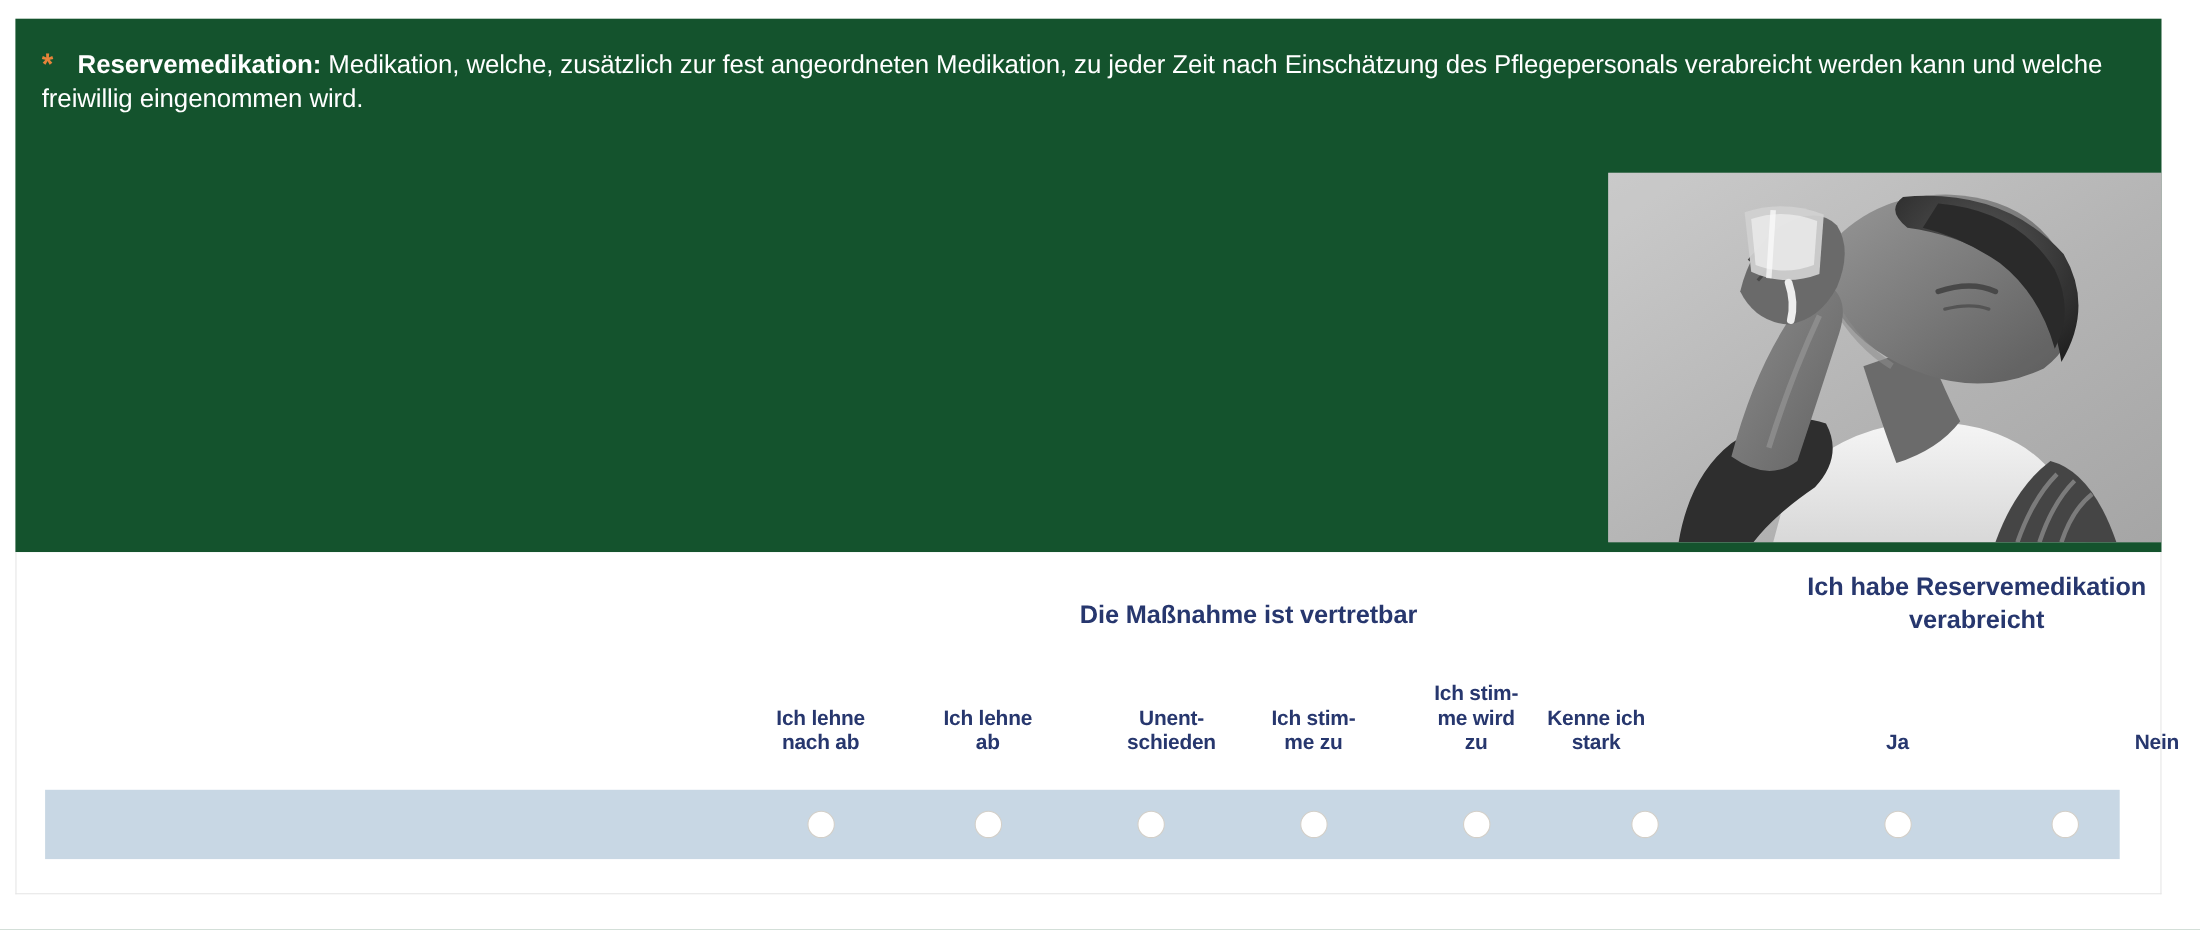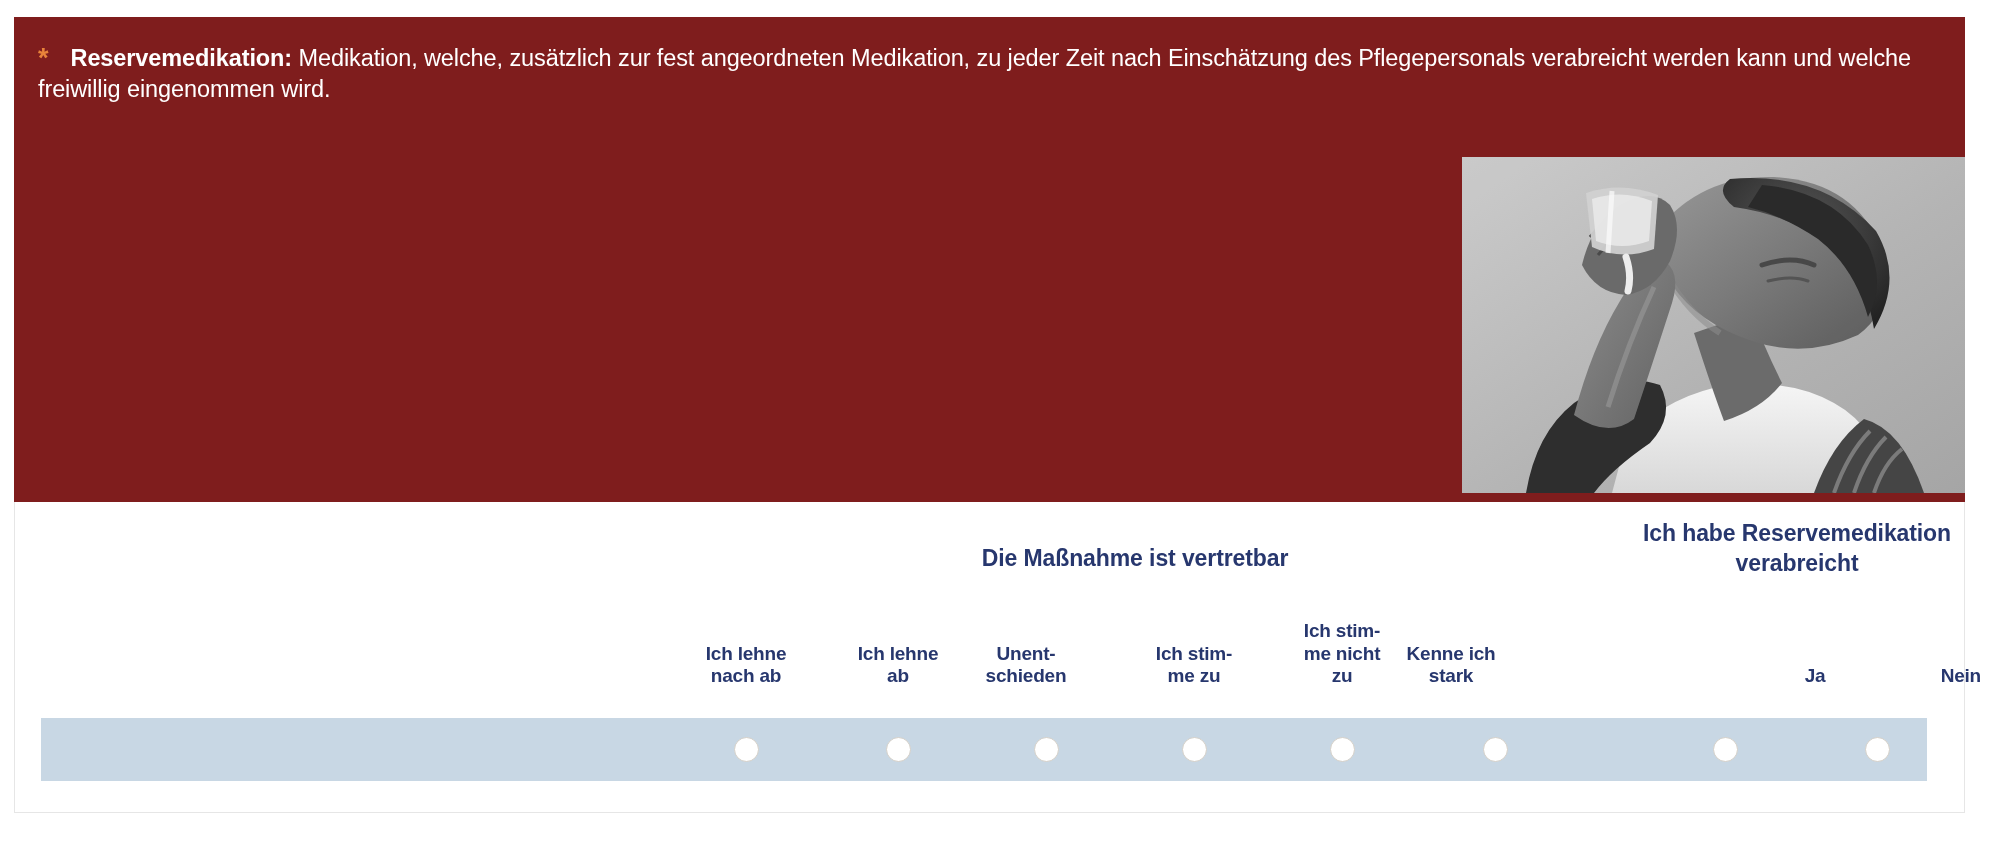--- a/index.html
+++ b/index.html
@@ -22,21 +22,21 @@
     background: #ffffff;
   }
 
   
   .question-panel {
     position: absolute;
     left: 14px;
     top: 17px;
     width: 1951px;
     height: 485px;
-    background: #7f1d1d;
+    background: #14532d;
     box-sizing: border-box;
     overflow: hidden;
   }
 
   .question-text-wrap {
     position: absolute;
     left: 24px;
     top: 26px;
     right: 28px;
   }
@@ -253,38 +253,38 @@
       <div class="group-header group-header-yesno"><span>Ich habe Reservemedikation verabreicht</span></div>
       <div id="col-headers">
           <div class="col-header" style="left: 651px; width: 160px;">
             <span>Ich lehne</span>
             <span>nach ab</span>
           </div>
           <div class="col-header" style="left: 803px; width: 160px;">
             <span>Ich lehne</span>
             <span>ab</span>
           </div>
-          <div class="col-header" style="left: 931px; width: 160px;">
+          <div class="col-header" style="left: 970px; width: 160px;">
             <span>Unent-</span>
             <span>schieden</span>
           </div>
           <div class="col-header" style="left: 1099px; width: 160px;">
             <span>Ich stim-</span>
             <span>me zu</span>
           </div>
           <div class="col-header" style="left: 1247px; width: 160px;">
             <span>Ich stim-</span>
-            <span>me nicht</span>
+            <span>me wird</span>
             <span>zu</span>
           </div>
           <div class="col-header" style="left: 1356px; width: 160px;">
             <span>Kenne ich</span>
             <span>stark</span>
           </div>
-          <div class="col-header" style="left: 1720px; width: 160px; margin-top: 28px;">
+          <div class="col-header" style="left: 1630px; width: 160px; margin-top: 28px;">
             <span>Ja</span>
           </div>
           <div class="col-header" style="left: 1806px; width: 160px; text-align: right;">
             <span>Nein</span>
           </div>
         </div>
     </div>
 
     <div class="option-row">
       <div class="row-label"></div>

